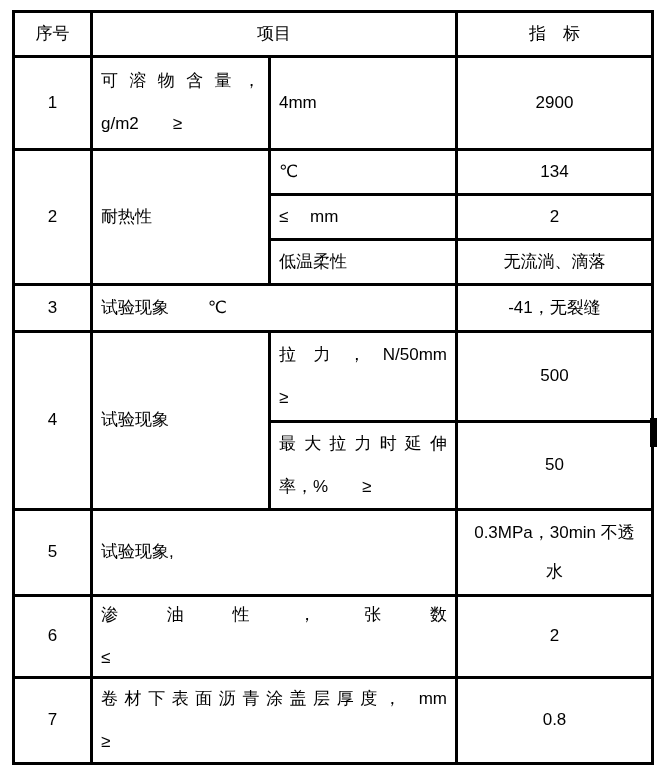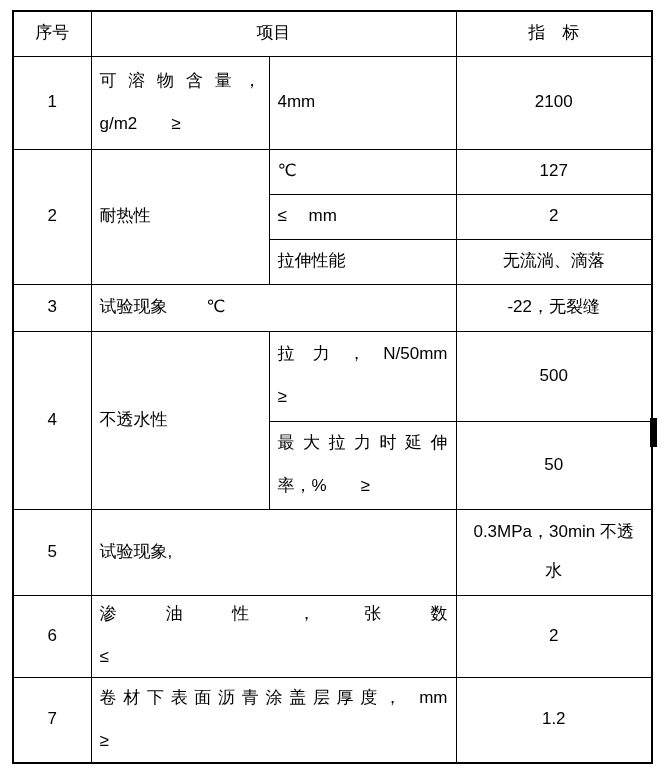--- a/index.html
+++ b/index.html
@@ -14,21 +14,21 @@
   table.spec-table {
     position: absolute;
     left: 12px;
     top: 10px;
     width: 639px;
     border-collapse: collapse;
     table-layout: fixed;
     border: 2px solid #000000;
   }
   td {
-    border: 1px solid #000000;
+    border: 3px solid #000000;
     padding: 2px 8px;
     font-size: 17px;
     line-height: 1.35;
     vertical-align: middle;
     overflow: hidden;
   }
   .c1 { width: 78px; }
   .c2 { width: 178px; }
   .c3 { width: 187px; }
   .c4 { width: 196px; }
@@ -81,47 +81,47 @@
 
     <tr class="h93">
       <td class="center">1</td>
       <td class="left">
         <div class="twoline">
           <div class="jl">可 溶 物 含 量 ，</div>
           <div>g/m2　　≥</div>
         </div>
       </td>
       <td class="left">4mm</td>
-      <td class="center">2100</td>
+      <td class="center">2900</td>
     </tr>
 
     <tr class="h45">
       <td class="center" rowspan="3">2</td>
       <td class="left" rowspan="3">耐热性</td>
       <td class="left">℃</td>
-      <td class="center">127</td>
+      <td class="center">134</td>
     </tr>
     <tr class="h45">
       <td class="left">≤　 mm</td>
       <td class="center">2</td>
     </tr>
     <tr class="h45">
-      <td class="left">拉伸性能</td>
+      <td class="left">低温柔性</td>
       <td class="center">无流淌、滴落</td>
     </tr>
 
     <tr class="h47">
       <td class="center">3</td>
       <td class="left" colspan="2">试验现象　　 ℃</td>
-      <td class="center">-22，无裂缝</td>
+      <td class="center">-41，无裂缝</td>
     </tr>
 
     <tr class="h90">
       <td class="center" rowspan="2">4</td>
-      <td class="left" rowspan="2">不透水性</td>
+      <td class="left" rowspan="2">试验现象</td>
       <td class="left">
         <div class="twoline">
           <div class="jl">拉 力 ，  N/50mm</div>
           <div>≥</div>
         </div>
       </td>
       <td class="center">500</td>
     </tr>
     <tr class="h88">
       <td class="left">
@@ -156,19 +156,19 @@
     </tr>
 
     <tr class="h86">
       <td class="center">7</td>
       <td class="left" colspan="2">
         <div class="twoline">
           <div class="jl">卷材下表面沥青涂盖层厚度， mm</div>
           <div>≥</div>
         </div>
       </td>
-      <td class="center">1.2</td>
+      <td class="center">0.8</td>
     </tr>
   </tbody>
     </table>
 
   <div class="marker"></div>
 </div>
 
 </body></html>

